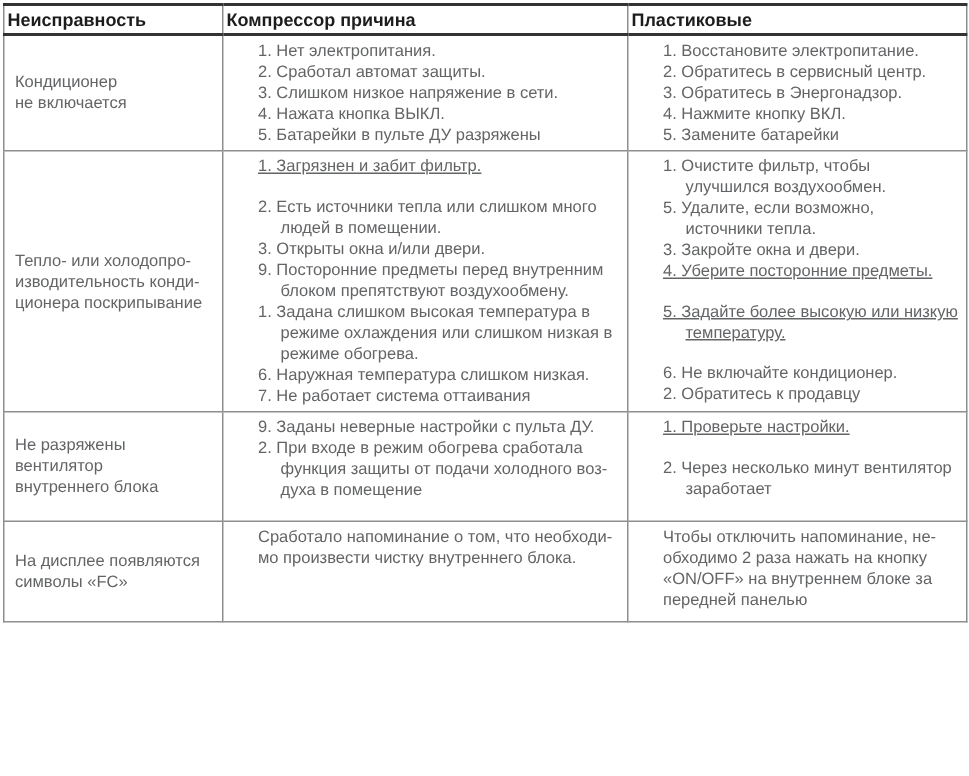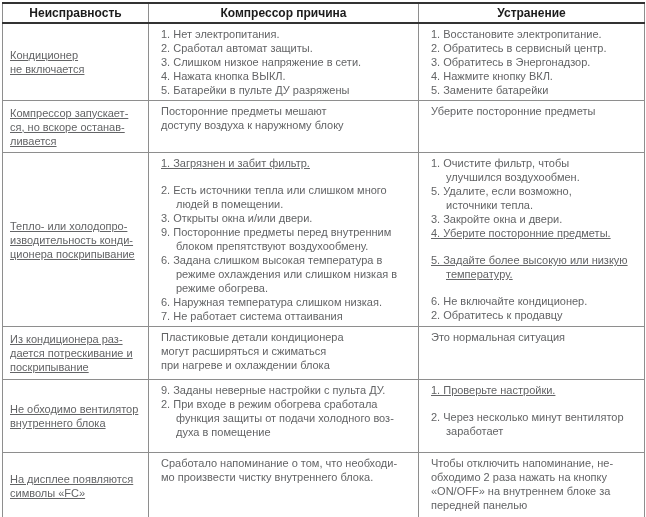--- a/index.html
+++ b/index.html
@@ -17,38 +17,37 @@
     border-collapse: collapse;
     table-layout: fixed;
     width: 642px;
   }
   th, td {
     border: 1px solid #8e8e8e;
     vertical-align: top;
     font-size: 11px;
     line-height: 14px;
     color: #636466;
-    padding: 3px 4px 3px 12px;
+    padding: 3px 4px 3px 23px;
     overflow: hidden;
   }
   th {
     font-size: 12px;
     font-weight: bold;
     color: #1c1c1c;
-    text-align: center;
+    text-align: left;
     vertical-align: middle;
     border-top: 2px solid #333333;
     border-bottom: 2px solid #333333;
     padding: 2px;
   }
   td.fault {
     vertical-align: middle;
     padding-left: 7px;
     white-space: pre-line;
-    text-decoration: underline;
   }
   .para {
     white-space: pre-line;
   }
   .li {
     padding-left: 15px;
     text-indent: -15px;
     white-space: pre-line;
   }
   .gap-below {
@@ -63,21 +62,21 @@
   <table class="tbl">
     <colgroup>
       <col style="width:146px">
       <col style="width:270px">
       <col style="width:226px">
     </colgroup>
     <thead>
       <tr style="height:18px">
         <th>Неисправность</th>
         <th>Компрессор причина</th>
-        <th>Устранение</th>
+        <th>Пластиковые</th>
       </tr>
     </thead>
     <tbody>
 
       <tr style="height:76px">
         <td class="fault">Кондиционер
 не включается</td>
         <td>
           <div class="li">1. Нет электропитания.</div>
           <div class="li">2. Сработал автомат защиты.</div>
@@ -87,80 +86,55 @@
         </td>
         <td>
           <div class="li">1. Восстановите электропитание.</div>
           <div class="li">2. Обратитесь в сервисный центр.</div>
           <div class="li">3. Обратитесь в Энергонадзор.</div>
           <div class="li">4. Нажмите кнопку ВКЛ.</div>
           <div class="li">5. Замените батарейки</div>
         </td>
       </tr>
 
-      <tr style="height:52px">
-        <td class="fault">Компрессор запускает-
-ся, но вскоре останав-
-ливается</td>
-        <td>
-          <div class="para">Посторонние предметы мешают
-доступу воздуха к наружному блоку</div>
-        </td>
-        <td>
-          <div class="para">Уберите посторонние предметы</div>
-        </td>
-      </tr>
 
       <tr style="height:174px">
         <td class="fault">Тепло- или холодопро-
 изводительность конди-
 ционера поскрипывание</td>
         <td>
           <div class="li gap-below">1. Загрязнен и забит фильтр.</div>
           <div class="li">2. Есть источники тепла или слишком много
 людей в помещении.</div>
           <div class="li">3. Открыты окна и/или двери.</div>
           <div class="li">9. Посторонние предметы перед внутренним
 блоком препятствуют воздухообмену.</div>
-          <div class="li">6. Задана слишком высокая температура в
+          <div class="li">1. Задана слишком высокая температура в
 режиме охлаждения или слишком низкая в
 режиме обогрева.</div>
           <div class="li">6. Наружная температура слишком низкая.</div>
           <div class="li">7. Не работает система оттаивания</div>
         </td>
         <td>
           <div class="li">1. Очистите фильтр, чтобы
 улучшился воздухообмен.</div>
           <div class="li">5. Удалите, если возможно,
 источники тепла.</div>
           <div class="li">3. Закройте окна и двери.</div>
           <div class="li gap-below">4. Уберите посторонние предметы.</div>
           <div class="li gap-below">5. Задайте более высокую или низкую
 температуру.</div>
           <div class="li">6. Не включайте кондиционер.</div>
           <div class="li">2. Обратитесь к продавцу</div>
         </td>
       </tr>
 
-      <tr style="height:53px">
-        <td class="fault">Из кондиционера раз-
-дается потрескивание и
-поскрипывание</td>
-        <td>
-          <div class="para">Пластиковые детали кондиционера
-могут расширяться и сжиматься
-при нагреве и охлаждении блока</div>
-        </td>
-        <td>
-          <div class="para">Это нормальная ситуация</div>
-        </td>
-      </tr>
 
       <tr style="height:73px">
-        <td class="fault">Не обходимо вентилятор
+        <td class="fault">Не разряжены вентилятор
 внутреннего блока</td>
         <td>
           <div class="li">9. Заданы неверные настройки с пульта ДУ.</div>
           <div class="li">2. При входе в режим обогрева сработала
 функция защиты от подачи холодного воз-
 духа в помещение</div>
         </td>
         <td>
           <div class="li gap-below">1. Проверьте настройки.</div>
           <div class="li">2. Через несколько минут вентилятор

